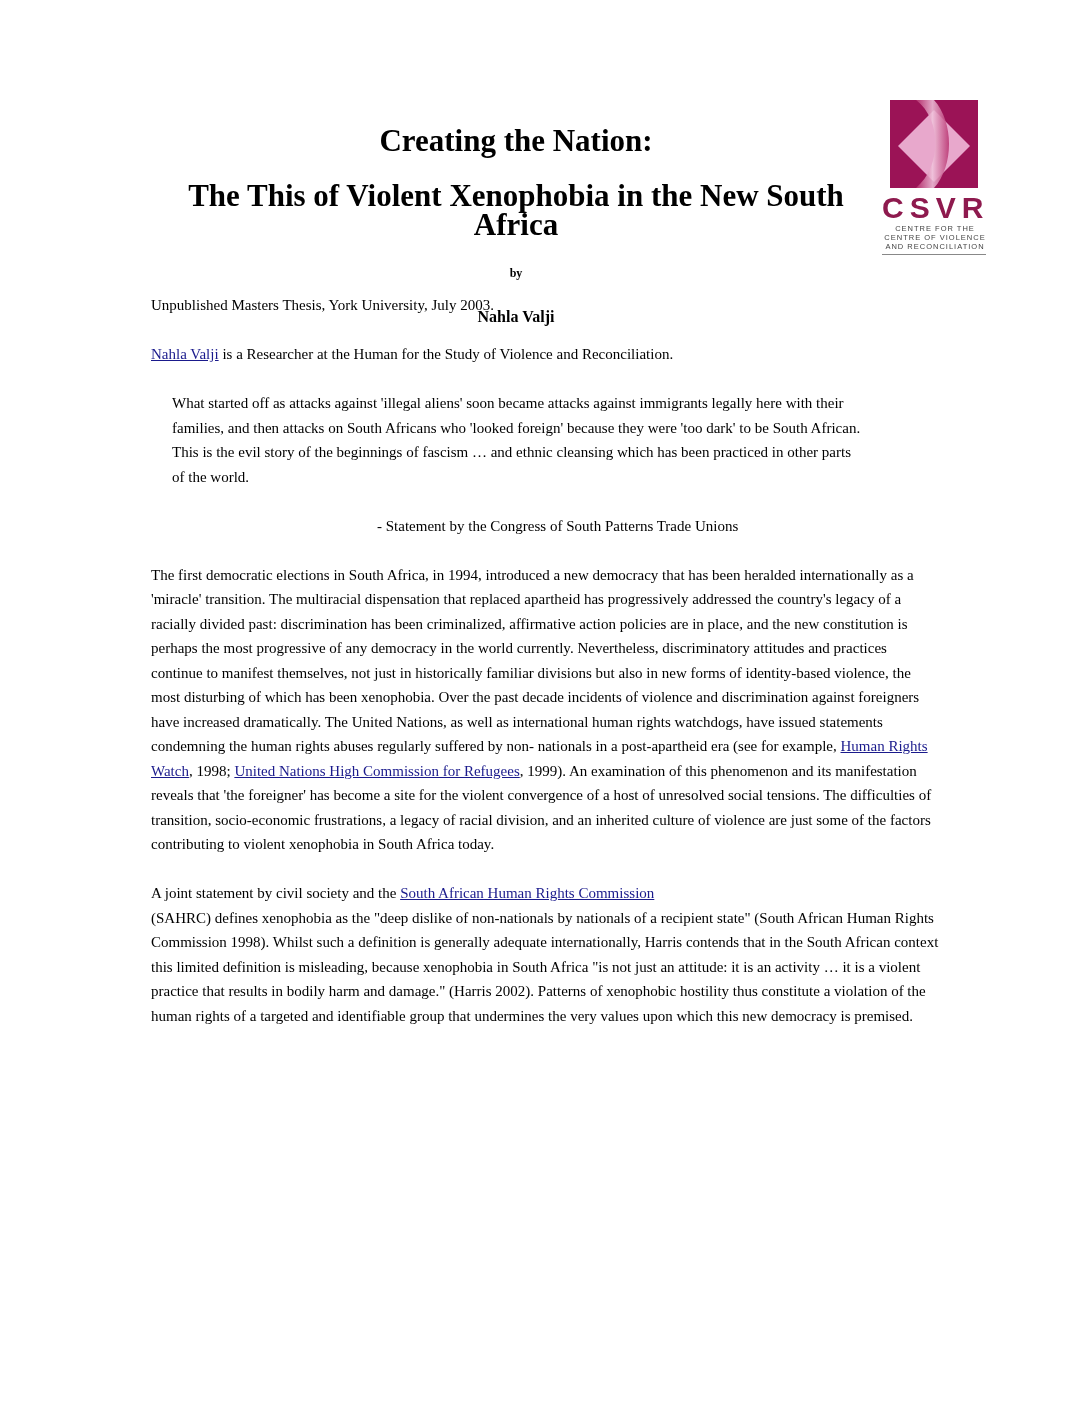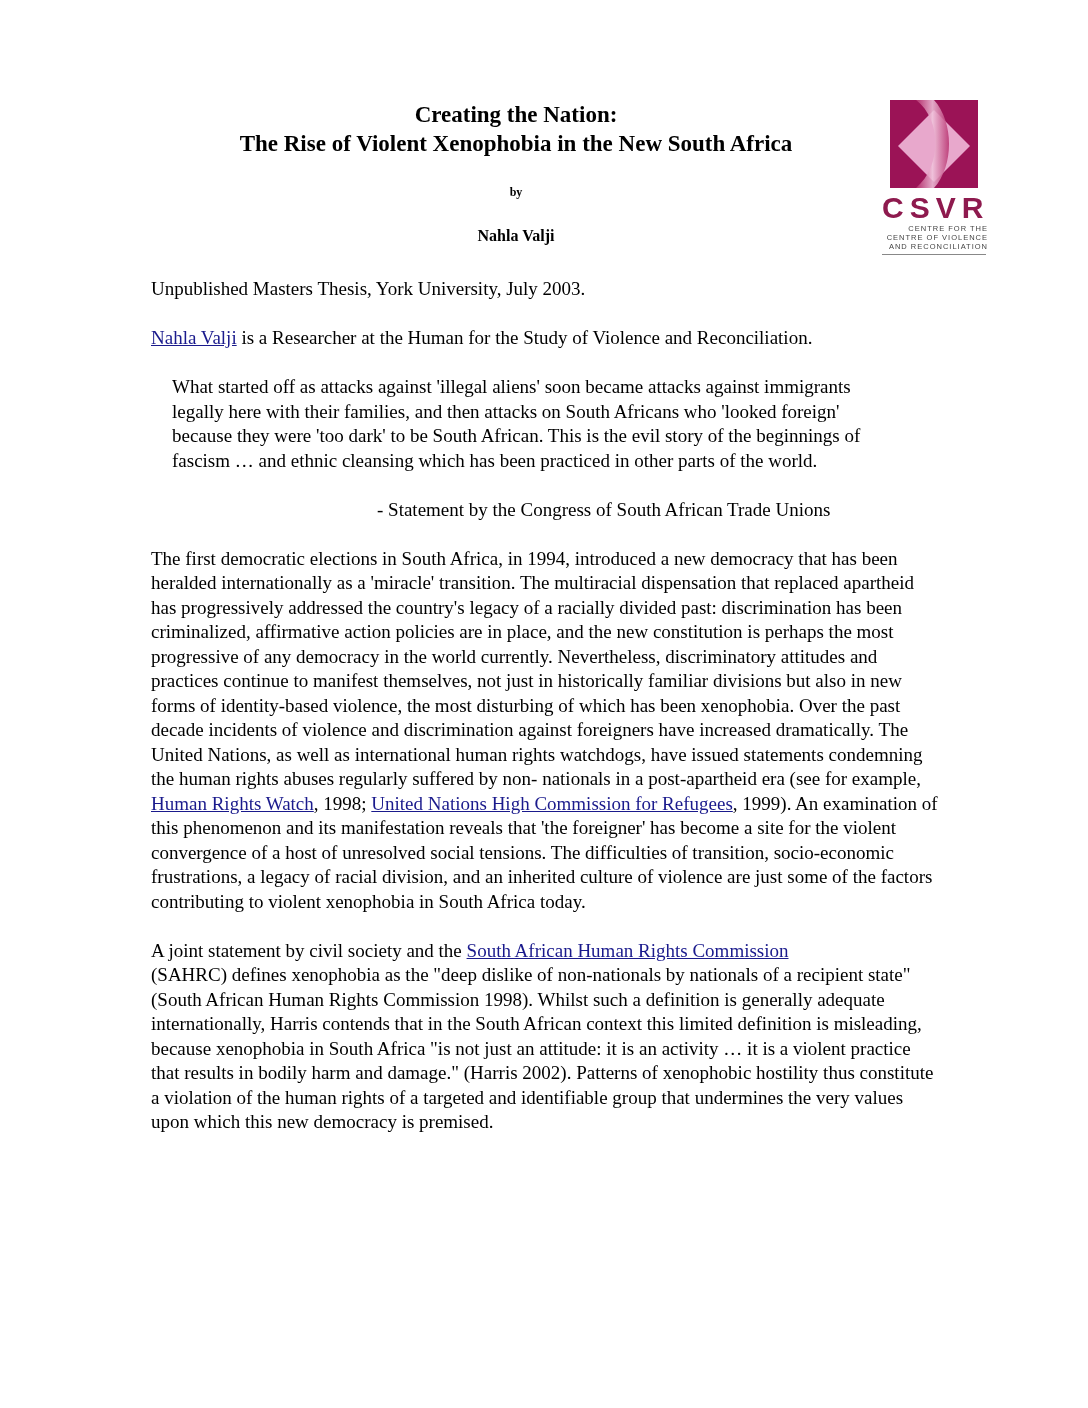--- a/index.html
+++ b/index.html
@@ -5,53 +5,53 @@
   html, body { margin: 0; padding: 0; background: #ffffff; }
   body {
     width: 1088px; height: 1408px; position: relative; overflow: hidden;
     font-family: "Liberation Serif", "DejaVu Serif", serif;
     color: #000;
   }
   .title-block {
     position: absolute; left: 150px; width: 732px; top: 100px;
     text-align: center; font-weight: bold;
   }
-  .title-line { font-size: 23px; line-height: 29px; }
+  .title-line { font-size: 31px; line-height: 29px; margin-top: 26px; }
   .by { font-size: 12px; margin-top: 24px; line-height: 20px; }
   .author { font-size: 16px; margin-top: 24px; line-height: 20px; }
   .logo {
     position: absolute; left: 880px; top: 100px; width: 108px; height: 160px;
   }
   .logo-box {
     position: absolute; left: 10px; top: 0; width: 88px; height: 88px;
     background: #9b1356; overflow: hidden;
   }
   .logo-text {
     position: absolute; left: 0; top: 92px; width: 108px;
     font-family: "Liberation Sans", "DejaVu Sans", sans-serif; color: #8e1a4e;
   }
   .logo-letters { font-size: 30px; font-weight: bold; letter-spacing: 6px; line-height: 32px; text-align: right; padding-left: 2px; }
-  .logo-sub { font-size: 7.5px; letter-spacing: 1px; color: #444; line-height: 9px; text-align: right; padding-left: 2px; }
+  .logo-sub { font-size: 7.5px; letter-spacing: 1px; color: #444; line-height: 9px; text-align: center; padding-left: 2px; }
   .logo-rule { margin-top: 3px; margin-left: 2px; width: 104px; height: 1px; background: #888; }
 
   .content {
-    position: absolute; left: 151px; top: 277px; width: 790px;
-    font-size: 19px; line-height: 24.5px;
+    position: absolute; left: 151px; top: 293px; width: 790px;
+    font-size: 15px; line-height: 24.5px;
   }
   p { margin: 0 0 24.5px 0; }
   .quote { margin-left: 21px; width: 690px; }
   .attrib { margin-left: 226px; }
   a { color: #1a1a8c; text-decoration: underline; }
 </style>
 </head>
 <body>
 
 <div class="title-block">
   <div class="title-line">Creating the Nation:</div>
-  <div class="title-line">The Rise of Violent Xenophobia in the New South Africa</div>
+  <div class="title-line">The This of Violent Xenophobia in the New South Africa</div>
   <div class="by">by</div>
   <div class="author">Nahla Valji</div>
 </div>
 
 <div class="logo">
   <div class="logo-box">
     <svg width="88" height="88" viewBox="0 0 88 88">
       <defs>
         <linearGradient id="g1" x1="0" x2="1" y1="0" y2="0">
           <stop offset="0" stop-color="#b8326f"></stop>
@@ -70,16 +70,16 @@
     <div class="logo-sub">CENTRE OF VIOLENCE</div>
     <div class="logo-sub">AND RECONCILIATION</div>
     <div class="logo-rule"></div>
   </div>
 </div>
 
 <div class="content">
   <p>Unpublished Masters Thesis, York University, July 2003.</p>
   <p><a href="#">Nahla Valji</a><span> is a Researcher at the Human for the Study of Violence and Reconciliation.</span></p>
   <p class="quote">What started off as attacks against 'illegal aliens' soon became attacks against immigrants legally here with their families, and then attacks on South Africans who 'looked foreign' because they were 'too dark' to be South African. This is the evil story of the beginnings of fascism … and ethnic cleansing which has been practiced in other parts of the world.</p>
-  <p class="attrib">- Statement by the Congress of South African Trade Unions</p>
+  <p class="attrib">- Statement by the Congress of South Patterns Trade Unions</p>
   <p><span>The first democratic elections in South Africa, in 1994, introduced a new democracy that has been heralded internationally as a 'miracle' transition. The multiracial dispensation that replaced apartheid has progressively addressed the country's legacy of a racially divided past: discrimination has been criminalized, affirmative action policies are in place, and the new constitution is perhaps the most progressive of any democracy in the world currently. Nevertheless, discriminatory attitudes and practices continue to manifest themselves, not just in historically familiar divisions but also in new forms of identity-based violence, the most disturbing of which has been xenophobia. Over the past decade incidents of violence and discrimination against foreigners have increased dramatically. The United Nations, as well as international human rights watchdogs, have issued statements condemning the human rights abuses regularly suffered by non- nationals in a post-apartheid era (see for example, </span><a href="#">Human Rights Watch</a><span>, 1998; </span><a href="#">United Nations High Commission for Refugees</a><span>, 1999). An examination of this phenomenon and its manifestation reveals that 'the foreigner' has become a site for the violent convergence of a host of unresolved social tensions. The difficulties of transition, socio-economic frustrations, a legacy of racial division, and an inherited culture of violence are just some of the factors contributing to violent xenophobia in South Africa today.</span></p>
   <p><span>A joint statement by civil society and the </span><a href="#">South African Human Rights Commission </a><br><span>(SAHRC) defines xenophobia as the "deep dislike of non-nationals by nationals of a recipient state" (South African Human Rights Commission 1998). Whilst such a definition is generally adequate internationally, Harris contends that in the South African context this limited definition is misleading, because xenophobia in South Africa "is not just an attitude: it is an activity … it is a violent practice that results in bodily harm and damage." (Harris 2002). Patterns of xenophobic hostility thus constitute a violation of the human rights of a targeted and identifiable group that undermines the very values upon which this new democracy is premised.</span></p>
 </div>
 
 </body></html>

